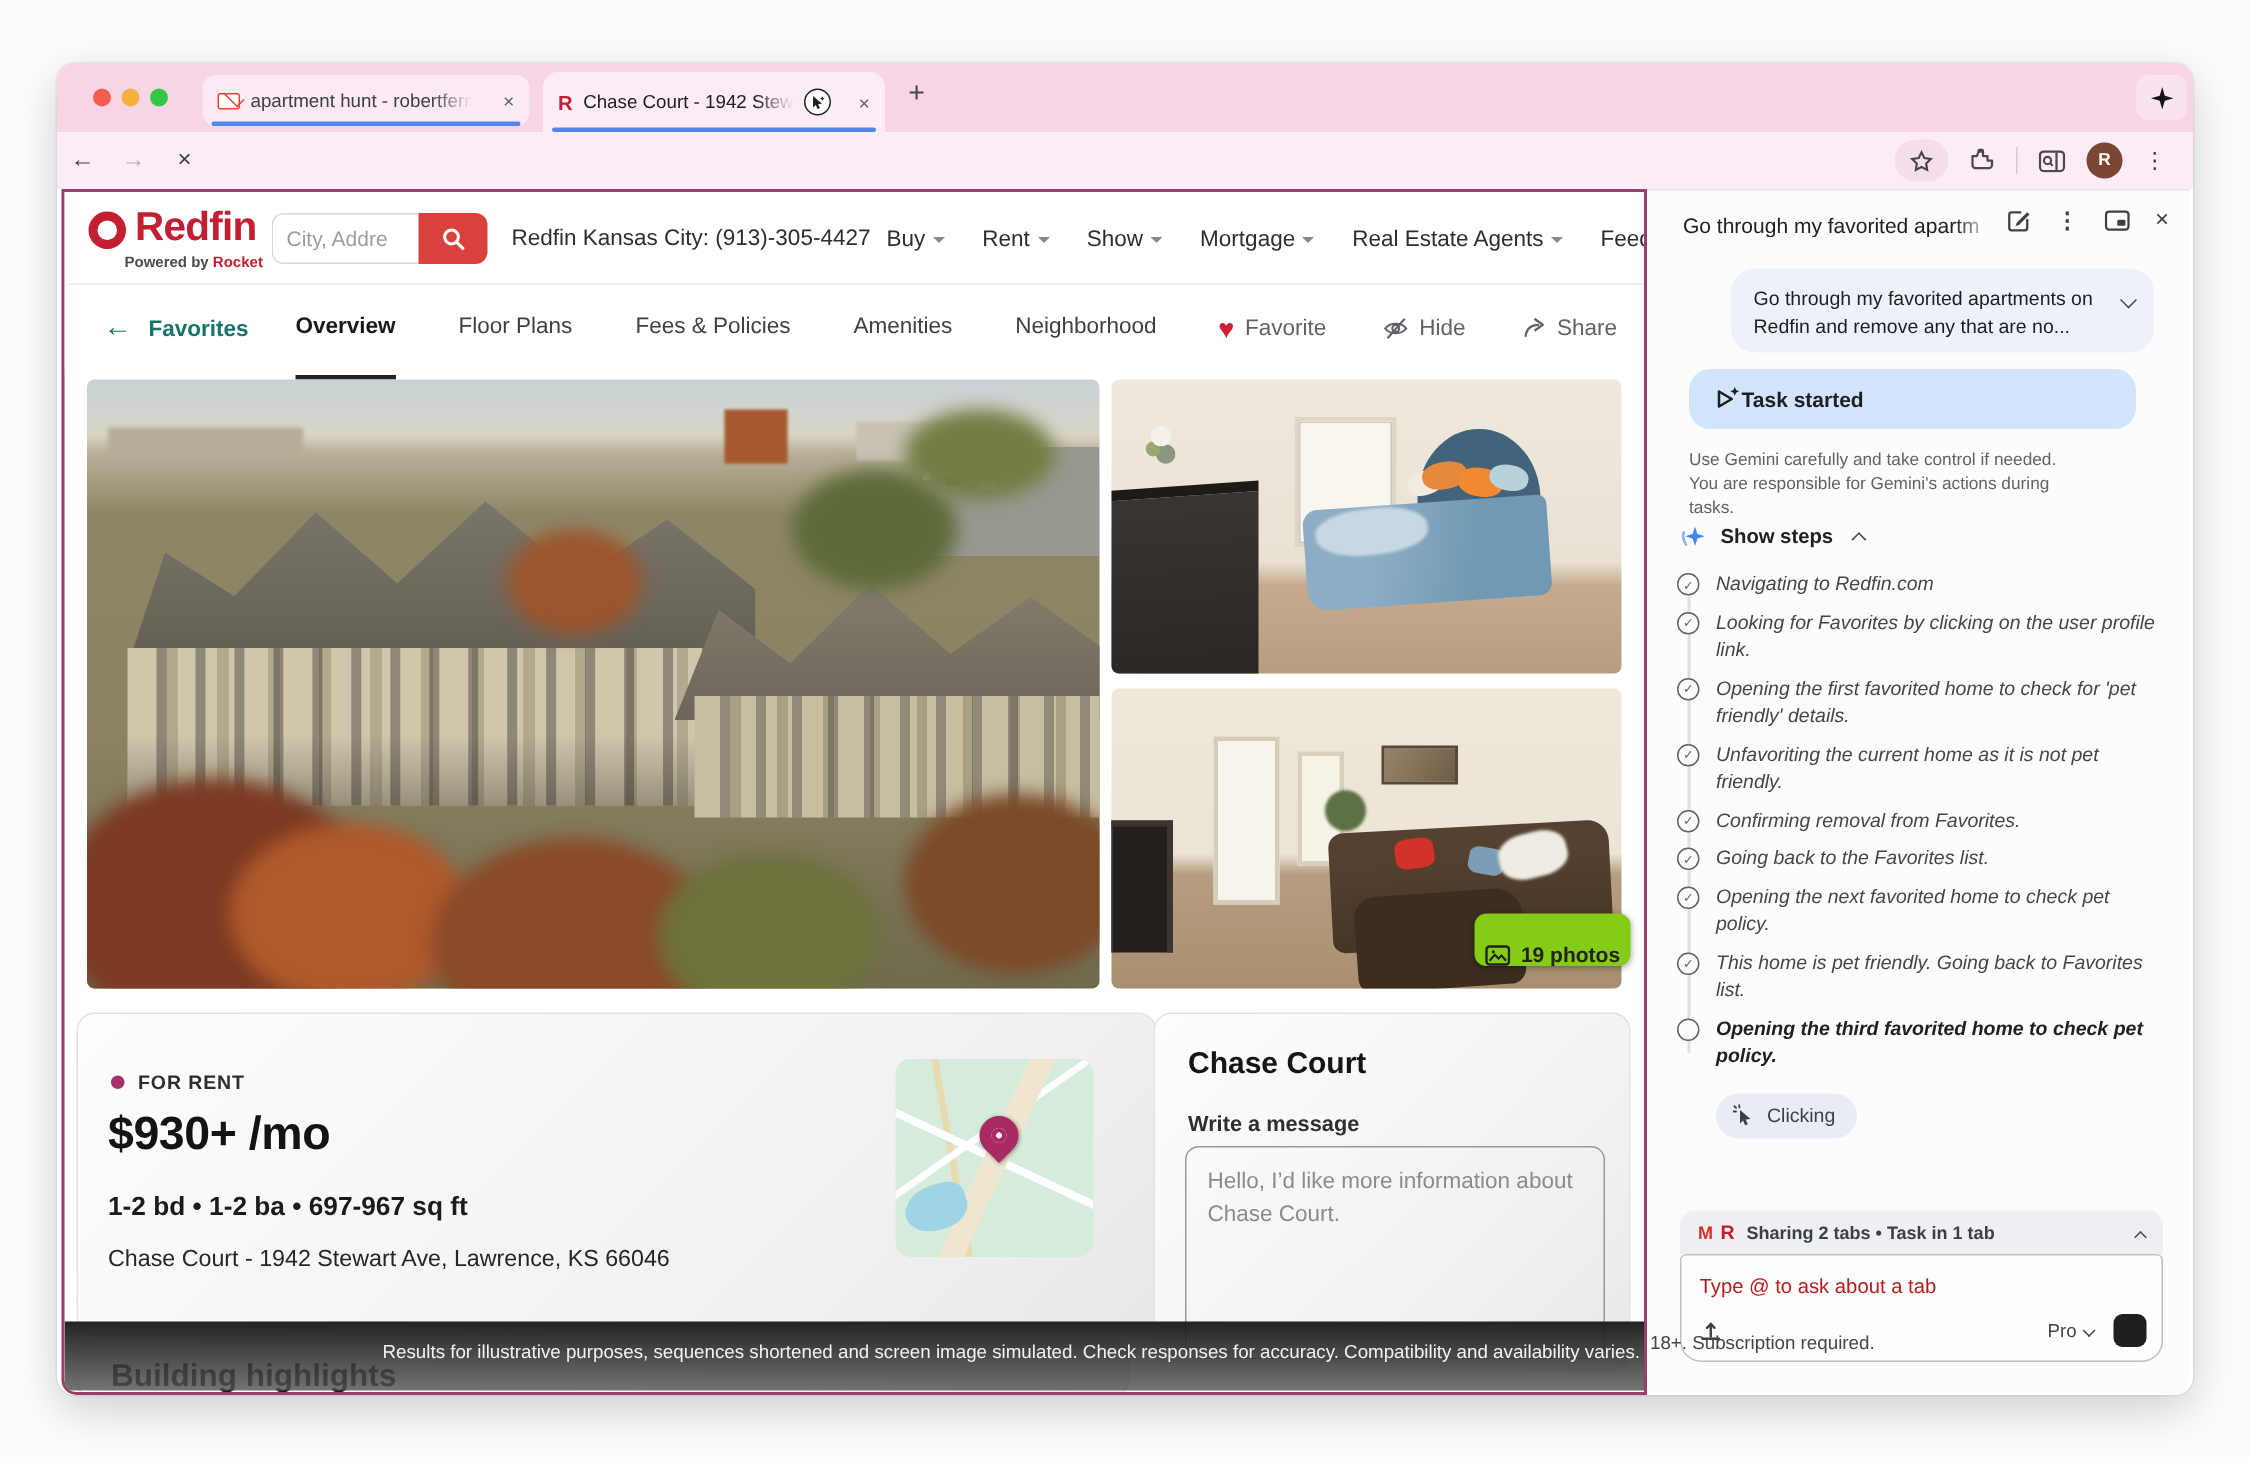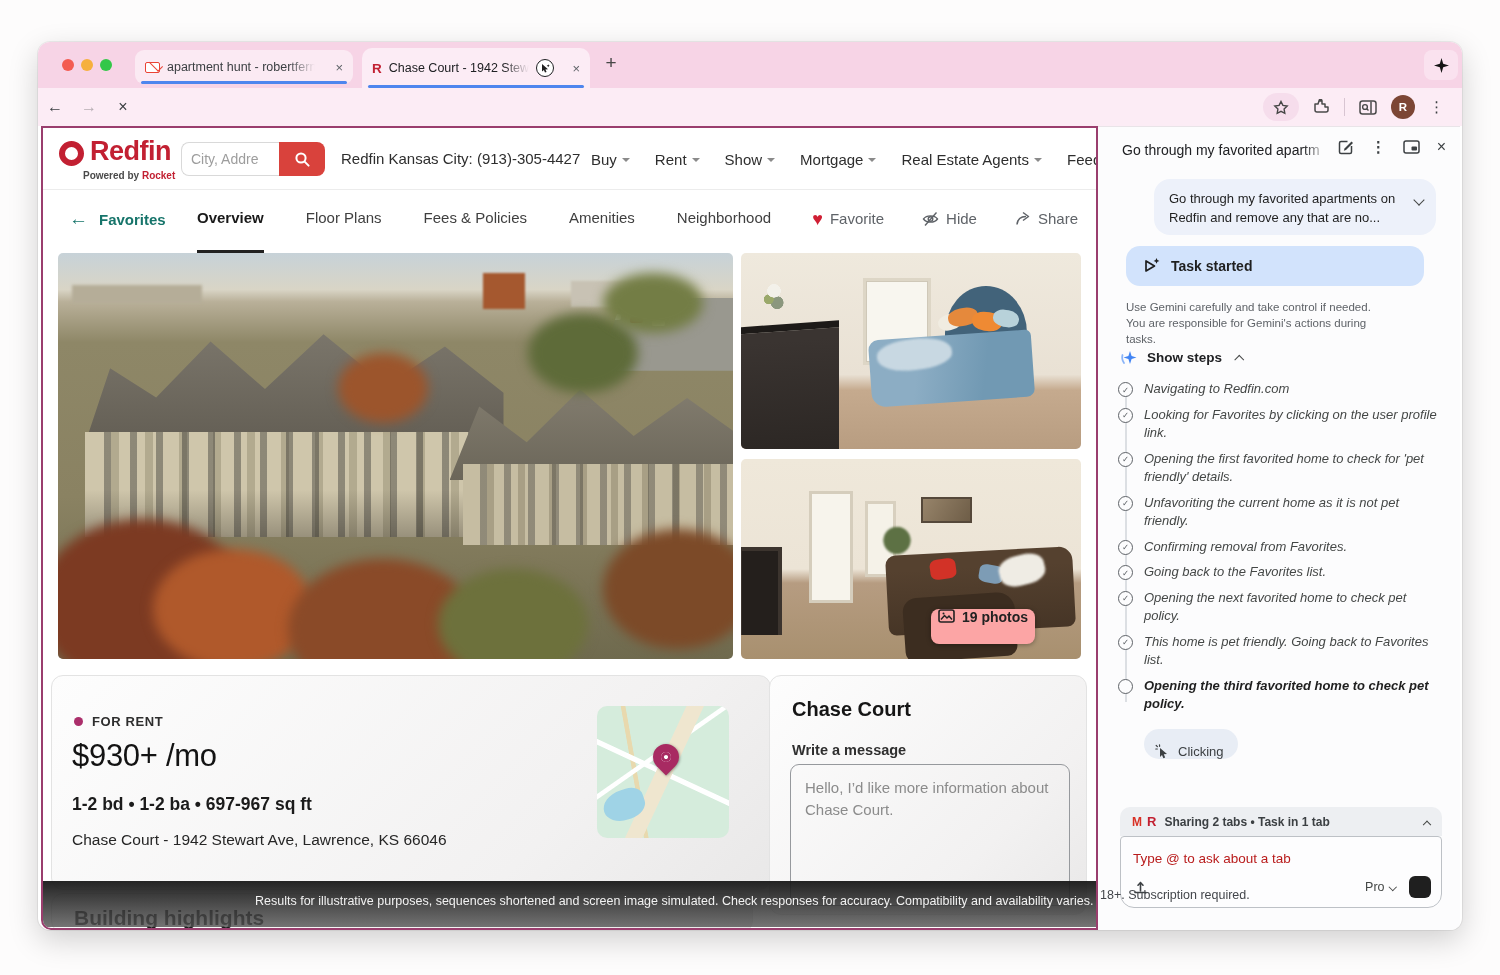--- a/index.html
+++ b/index.html
@@ -97,28 +97,28 @@
   .lv-door{position:absolute;left:20%;top:16%;width:13%;height:56%;background:#f7f4ec;border:3px solid #d5cdbc}
   .lv-win{position:absolute;left:36.5%;top:21%;width:9%;height:38%;background:#f5f2e8;border:3px solid #d8d0bf}
   .lv-fire{position:absolute;left:-1%;top:44%;width:13%;height:44%;background:#241f1c;border:4px solid #3c342e;border-bottom:none}
   .lv-art{position:absolute;left:53%;top:19%;width:15%;height:13%;background:linear-gradient(120deg,#97846a,#6e5d47);border:2px solid #55483a}
   .lv-plant{position:absolute;left:41%;top:33%;width:34px;height:44px;background:radial-gradient(circle at 50% 35%,#5d7144 40%,transparent 42%);filter:blur(1px)}
   .lv-sofa{position:absolute;left:43%;top:46%;width:55%;height:40%;background:linear-gradient(180deg,#55412f 20%,#463526);border-radius:10px 14px 8px 8px;transform:rotate(-3deg)}
   .lv-chaise{position:absolute;left:48%;top:68%;width:33%;height:32%;background:#3c2d20;border-radius:14px 18px 10px 10px;transform:rotate(-4deg)}
   .lv-pill-red{position:absolute;left:55.5%;top:50%;width:26px;height:20px;border-radius:30%;background:#d23227;transform:rotate(-8deg)}
   .lv-pill-blue{position:absolute;left:70%;top:53%;width:24px;height:18px;border-radius:30%;background:#7d9cb5;transform:rotate(10deg)}
   .lv-throw{position:absolute;left:76%;top:48%;width:46px;height:30px;border-radius:40%;background:#efece4;transform:rotate(-14deg);filter:blur(1px)}
-  .photos-btn{position:absolute;left:888px;top:481px;width:104px;height:35px;background:#fca5a5;border-radius:8px;box-shadow:0 1px 5px rgba(0,0,0,.35);display:flex;align-items:flex-start;justify-content:center;gap:7px;font-size:14px;font-weight:700;color:#222;z-index:5}
+  .photos-btn{position:absolute;left:940px;top:481px;width:104px;height:35px;background:#84cc16;border-radius:8px;box-shadow:0 1px 5px rgba(0,0,0,.35);display:flex;align-items:flex-end;justify-content:center;gap:7px;font-size:14px;font-weight:700;color:#222;z-index:5}
 
   
   .card{position:absolute;border:1px solid #e3e3e3;border-radius:12px;background:linear-gradient(135deg,#fdfdfd 0%,#f2f1f1 70%,#e9e8e8 100%)}
   .card-listing{left:8px;top:547px;width:720px;height:215px}
   .forrent{position:absolute;left:22px;top:38px;display:flex;align-items:center;gap:9px;font-size:13px;font-weight:700;color:#2e2e2e;letter-spacing:.6px}
   .forrent .dot{width:9px;height:9px;border-radius:50%;background:#ab2f6b}
-  .price{position:absolute;left:20px;top:62px;font-size:31px;font-weight:400;color:#131313;letter-spacing:-.3px}
+  .price{position:absolute;left:20px;top:62px;font-size:31px;font-weight:700;color:#131313;letter-spacing:-.3px}
   .specs{position:absolute;left:20px;top:118px;font-size:17.5px;font-weight:700;color:#1b1b1b}
   .addr{position:absolute;left:20px;top:155px;font-size:15.5px;color:#262626}
   .map{position:absolute;left:545px;top:30px;width:132px;height:132px;border-radius:10px;overflow:hidden;background:#d5ecdc}
   .map::before{content:"";position:absolute;inset:0;background:
     linear-gradient(115deg,transparent 46%,#efe6cf 46.5%,#efe6cf 55%,transparent 55.5%),
     linear-gradient(25deg,transparent 48%,#ffffff 48.5%,#ffffff 51%,transparent 51.5%),
     linear-gradient(-35deg,transparent 58%,#ffffff 58.5%,#ffffff 60.5%,transparent 61%),
     linear-gradient(80deg,transparent 30%,#e8d9ae 30.5%,#e8d9ae 33%,transparent 33.5%)}
   .lake{position:absolute;left:6px;bottom:18px;width:42px;height:30px;background:#9fd3e6;border-radius:60% 40% 50% 55%;transform:rotate(-18deg)}
   .pin{position:absolute;left:56px;top:38px;width:26px;height:26px;background:#a82a62;border-radius:50% 50% 50% 0;transform:rotate(-45deg);box-shadow:0 1px 3px rgba(0,0,0,.4)}
@@ -141,35 +141,35 @@
   .sidebar{position:absolute;left:1060px;top:84px;width:362px;height:804px;background:#fcfcfd;border-top:1px solid #e9e4e8}
   .gem-title{position:absolute;left:24px;top:15px;width:206px;font-size:14px;color:#202124;white-space:nowrap;overflow:hidden;-webkit-mask-image:linear-gradient(90deg,#000 88%,transparent)}
   .gem-hicons{position:absolute;right:14px;top:11px;display:flex;align-items:center;gap:17px}
   .gem-x{font-size:16px;color:#3c4043}
   .gem-kebab{font-size:15px;color:#3c4043;font-weight:700}
   .bubble{position:absolute;left:56px;top:52px;width:282px;height:56px;background:#edf1fa;border-radius:16px;padding:10px 34px 10px 15px;font-size:13px;line-height:19px;color:#1f1f1f}
   .bubble .chev{position:absolute;right:13px;top:17px}
   .chev{width:8px;height:8px;border-right:1.7px solid #454746;border-bottom:1.7px solid #454746;display:inline-block}
   .chev.down{transform:rotate(45deg)}
   .chev.up{transform:rotate(-135deg) translate(-2px,-2px)}
-  .task-pill{position:absolute;left:28px;top:119px;width:298px;height:40px;background:#d2e3fc;border-radius:14px;display:flex;align-items:center;gap:10px;padding:0 16px;font-size:14px;font-weight:600;color:#1f1f1f}
+  .task-pill{position:absolute;left:28px;top:119px;width:298px;height:40px;background:#d2e3fc;border-radius:14px;display:flex;align-items:center;padding:0 16px;font-size:14px;font-weight:600;color:#1f1f1f}
   .caution{position:absolute;left:28px;top:172px;width:264px;font-size:11.5px;line-height:16px;color:#5f6368}
   .showsteps{position:absolute;left:22px;top:222px;display:flex;align-items:center;gap:10px;font-size:13.5px;font-weight:700;color:#202124}
   .showsteps .chev{margin-left:4px;width:6.5px;height:6.5px}
 
   .steps{position:absolute;left:20px;top:253px;width:320px}
   .steps ol{list-style:none;position:relative}
   .steps ol::before{content:"";position:absolute;left:7px;top:12px;bottom:12px;width:1.5px;background:#dcdfe3}
   .step{display:flex;gap:11px;margin-bottom:7px;position:relative}
   .step .circle{flex:0 0 15px;width:15px;height:15px;margin-top:2px;border:1.6px solid #5f6368;border-radius:50%;background:#fcfcfd;display:flex;align-items:center;justify-content:center;font-size:8.5px;color:#5f6368;position:relative;z-index:2}
   .step .tick{display:none;line-height:1;margin-top:.5px}
   .step.done .tick{display:block}
   .step .txt{font-size:13px;line-height:18.5px;font-style:italic;color:#444746}
   .step:not(.done) .txt{font-weight:700;color:#1f1f1f}
-  .click-chip{margin-left:26px;margin-top:8px;display:inline-flex;align-items:flex-end;gap:8px;height:30px;padding:0 14px 0 11px;border-radius:15px;background:#e8edf5;font-size:13px;color:#3c4043}
+  .click-chip{margin-left:26px;margin-top:8px;display:inline-flex;align-items:center;gap:8px;height:30px;padding:0 14px 0 11px;border-radius:15px;background:#e8edf5;font-size:13px;color:#3c4043}
 
   .share-head{position:absolute;left:22px;top:680px;width:322px;height:29px;background:#edeff2;border-radius:10px 10px 0 0;display:flex;align-items:center;gap:8px;padding:0 12px;font-size:12px;font-weight:700;color:#3c4043}
   .share-head .chev{margin-left:auto;width:6px;height:6px}
   .mini-m{color:#d93025;font-weight:800;font-size:12px}
   .mini-r{color:#c22032;font-weight:800;font-size:13px;margin-left:-3px}
   .gem-input{position:absolute;left:22px;top:709px;width:322px;height:72px;border:1.5px solid #bdc1c6;border-radius:4px 4px 14px 14px;background:#fdfdfe;padding:12px 12px 0}
   .gem-ph{font-size:13.5px;color:#b91c1c}
   .gem-input-row{position:absolute;left:12px;right:10px;bottom:9px;display:flex;align-items:center}
   .pro{margin-left:auto;display:flex;align-items:center;gap:5px;font-size:12.5px;color:#444746;margin-right:14px}
   .pro .chev{width:5.5px;height:5.5px}

